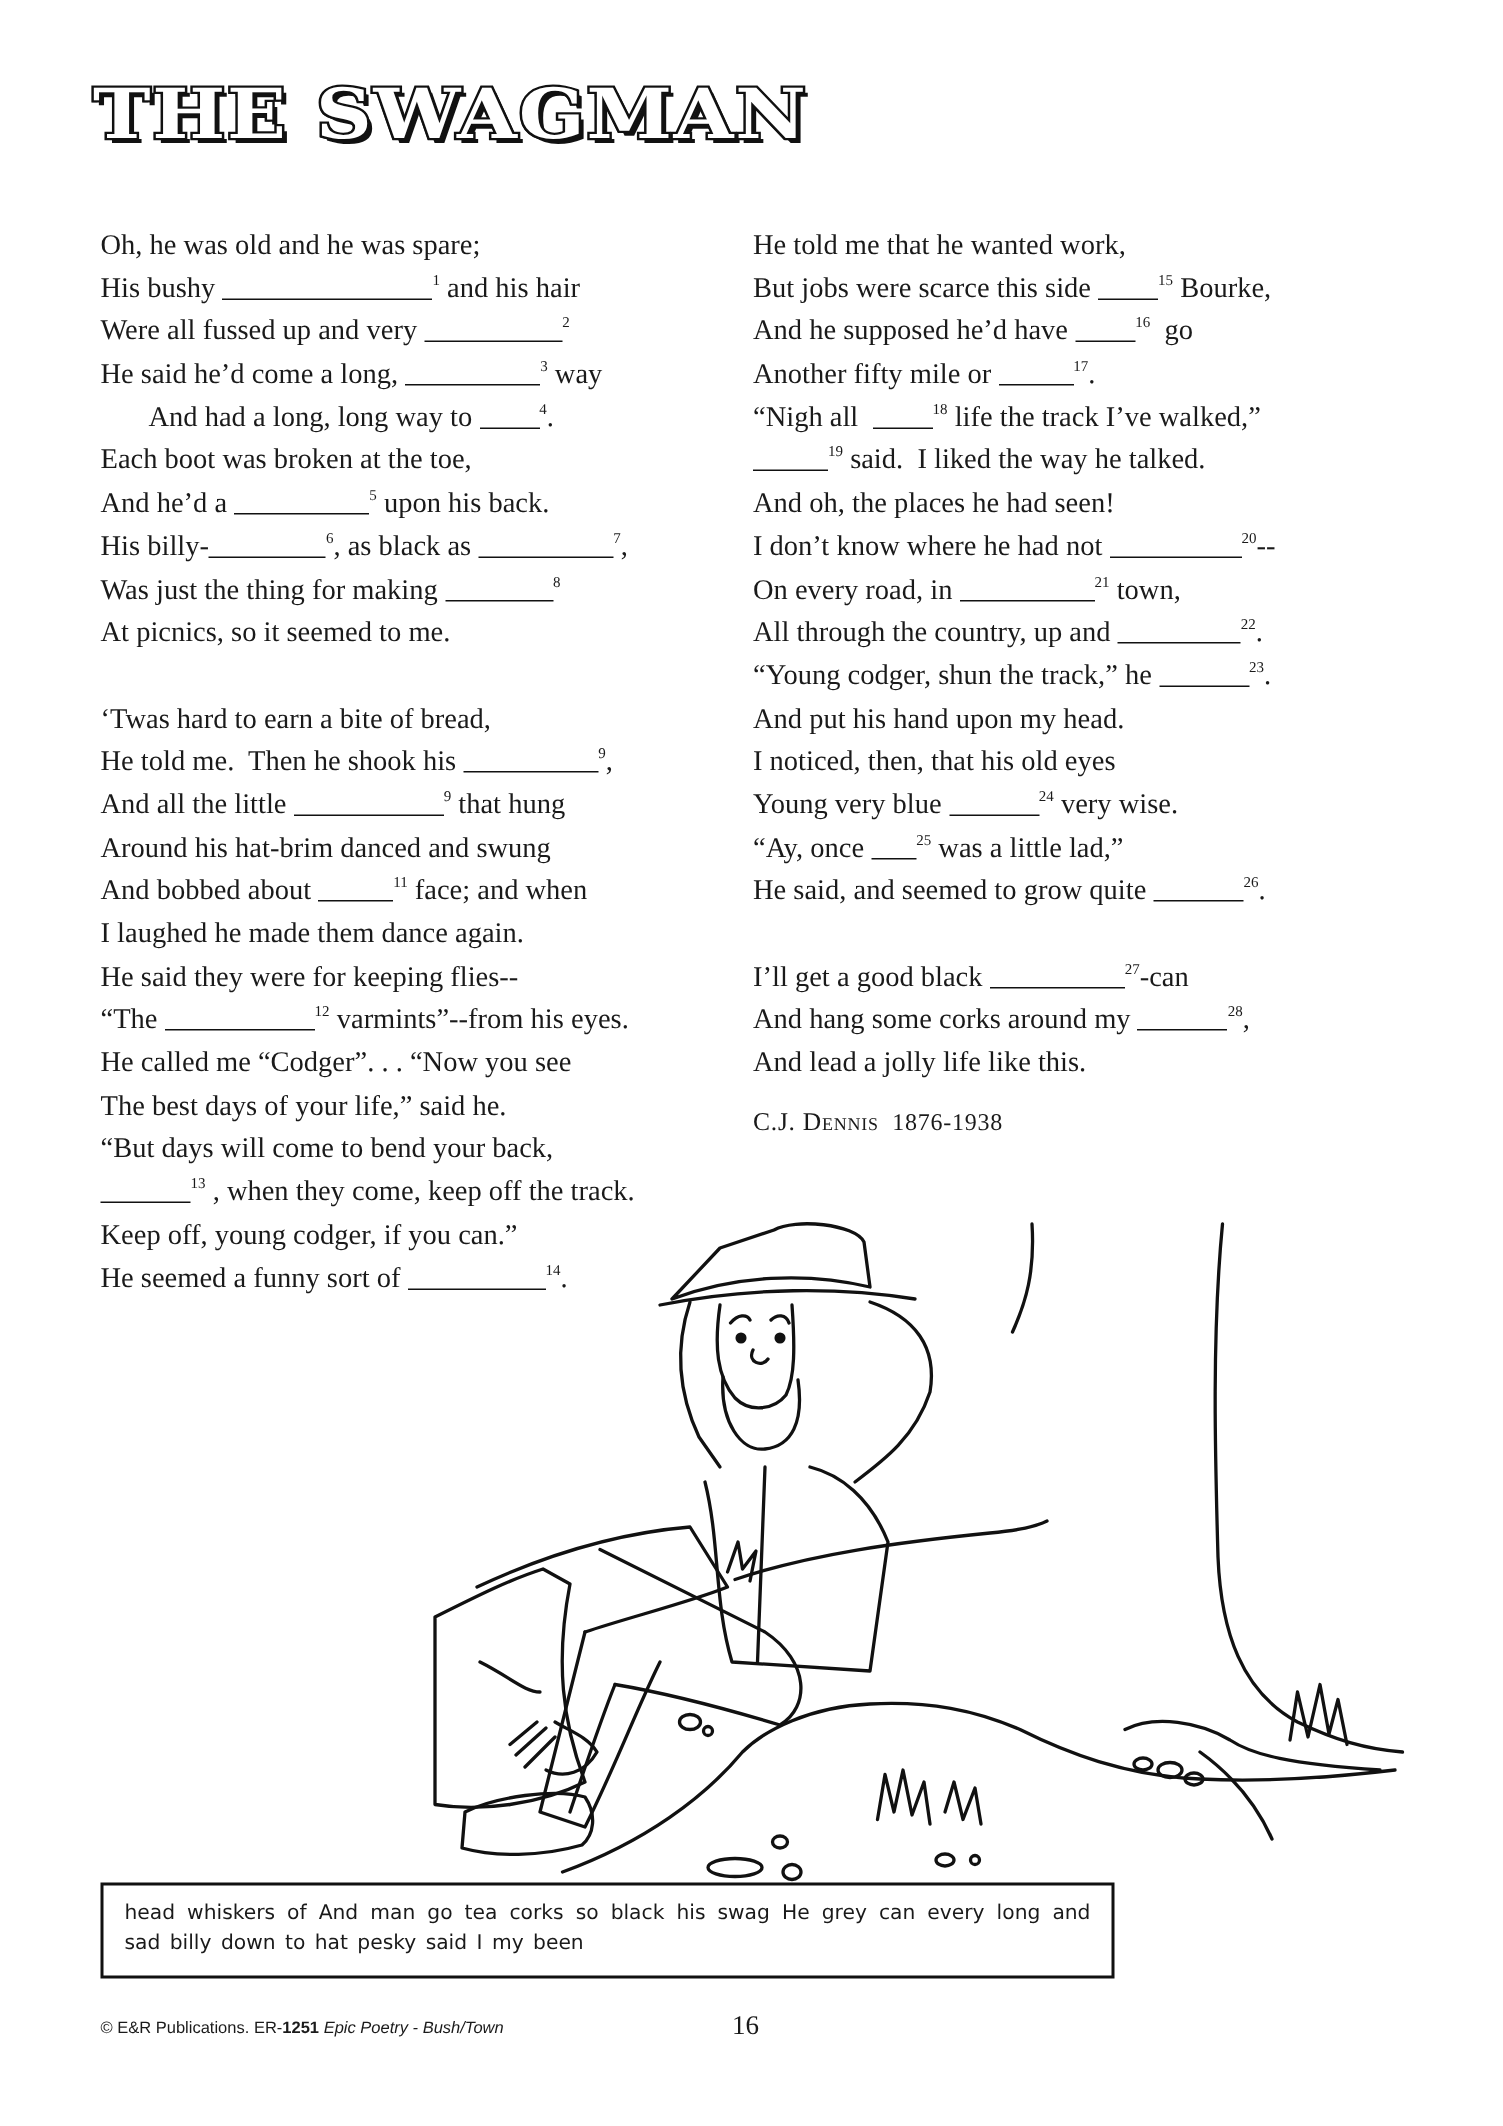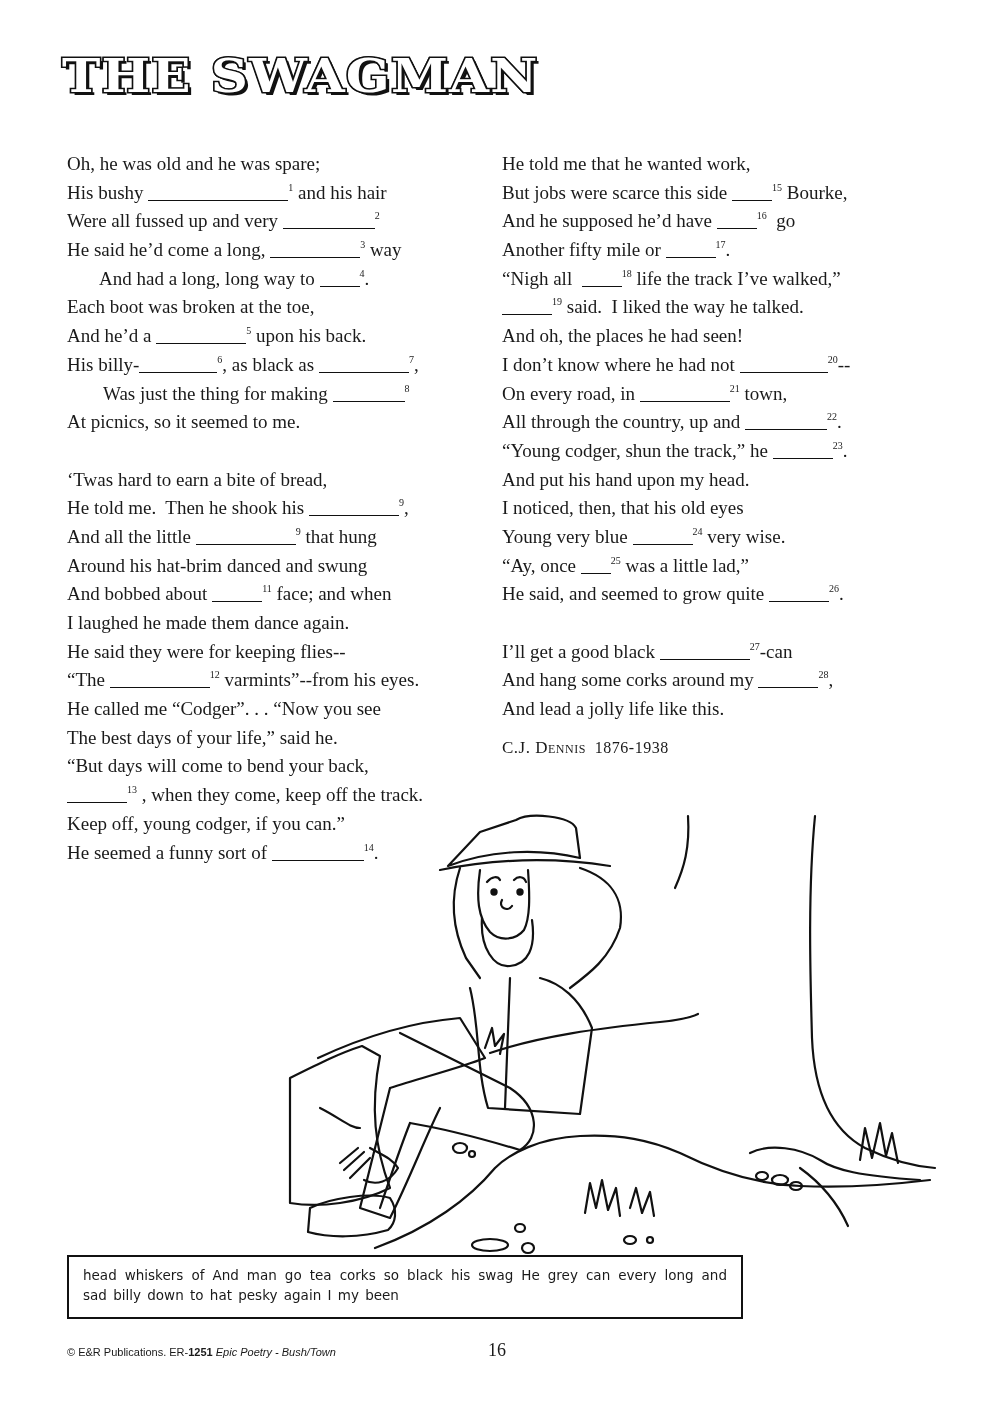--- a/index.html
+++ b/index.html
@@ -41,21 +41,21 @@
 
 <div class="col left" id="col-left">
     <div class="line"><span style="white-space: pre;">Oh, he was old and he was spare;</span></div>
     <div class="line"><span style="white-space: pre;">His bushy </span><span class="blank" style="width: 140px;"></span><sup>1</sup><span style="white-space: pre;"> and his hair</span></div>
     <div class="line"><span style="white-space: pre;">Were all fussed up and very </span><span class="blank" style="width: 92px;"></span><sup>2</sup></div>
     <div class="line"><span style="white-space: pre;">He said he’d come a long, </span><span class="blank" style="width: 90px;"></span><sup>3</sup><span style="white-space: pre;"> way</span></div>
     <div class="line"><span style="white-space: pre; margin-left: 32px;">And had a long, long way to </span><span class="blank" style="width: 40px;"></span><sup>4</sup><span style="white-space: pre;">.</span></div>
     <div class="line"><span style="white-space: pre;">Each boot was broken at the toe,</span></div>
     <div class="line"><span style="white-space: pre;">And he’d a </span><span class="blank" style="width: 90px;"></span><sup>5</sup><span style="white-space: pre;"> upon his back.</span></div>
     <div class="line"><span style="white-space: pre;">His billy-</span><span class="blank" style="width: 78px;"></span><sup>6</sup><span style="white-space: pre;">, as black as </span><span class="blank" style="width: 90px;"></span><sup>7</sup><span style="white-space: pre;">,</span></div>
-    <div class="line"><span style="white-space: pre; margin-left: 36px;">Was just the thing for making </span><span class="blank" style="width: 72px;"></span><sup>8</sup></div>
+    <div class="line"><span style="white-space: pre;">Was just the thing for making </span><span class="blank" style="width: 72px;"></span><sup>8</sup></div>
     <div class="line"><span style="white-space: pre;">At picnics, so it seemed to me.</span></div>
     <div class="stanza-gap"></div>
     <div class="line"><span style="white-space: pre;">‘Twas hard to earn a bite of bread,</span></div>
     <div class="line"><span style="white-space: pre;">He told me.  Then he shook his </span><span class="blank" style="width: 90px;"></span><sup>9</sup><span style="white-space: pre;">,</span></div>
     <div class="line"><span style="white-space: pre;">And all the little </span><span class="blank" style="width: 100px;"></span><sup>9</sup><span style="white-space: pre;"> that hung</span></div>
     <div class="line"><span style="white-space: pre;">Around his hat-brim danced and swung</span></div>
     <div class="line"><span style="white-space: pre;">And bobbed about </span><span class="blank" style="width: 50px;"></span><sup>11</sup><span style="white-space: pre;"> face; and when</span></div>
     <div class="line"><span style="white-space: pre;">I laughed he made them dance again.</span></div>
     <div class="line"><span style="white-space: pre;">He said they were for keeping flies--</span></div>
     <div class="line"><span style="white-space: pre;">“The </span><span class="blank" style="width: 100px;"></span><sup>12</sup><span style="white-space: pre;"> varmints”--from his eyes.</span></div>
@@ -142,20 +142,20 @@
     <ellipse cx="248" cy="440" rx="6" ry="5"></ellipse>
     <ellipse cx="350" cy="432" rx="6" ry="4"></ellipse>
     <ellipse cx="370" cy="432" rx="3" ry="3"></ellipse>
     <ellipse cx="500" cy="372" rx="8" ry="5"></ellipse>
     <ellipse cx="516" cy="378" rx="6" ry="4"></ellipse>
     <ellipse cx="482" cy="368" rx="6" ry="4"></ellipse>
   </svg>
 </div>
 
 <div class="word-box">
-  <span>head whiskers of And man go tea corks so black his swag He grey can every long and sad billy down to hat pesky again I my been</span>
+  <span>head whiskers of And man go tea corks so black his swag He grey can every long and sad billy down to hat pesky said I my been</span>
 </div>
 
 <div class="footer-left">
   <span>© E&amp;R Publications. ER-</span><b>1251</b>
   <i>Epic Poetry - Bush/Town</i>
 </div>
 <div class="page-num">16</div>
 
 </body></html>

